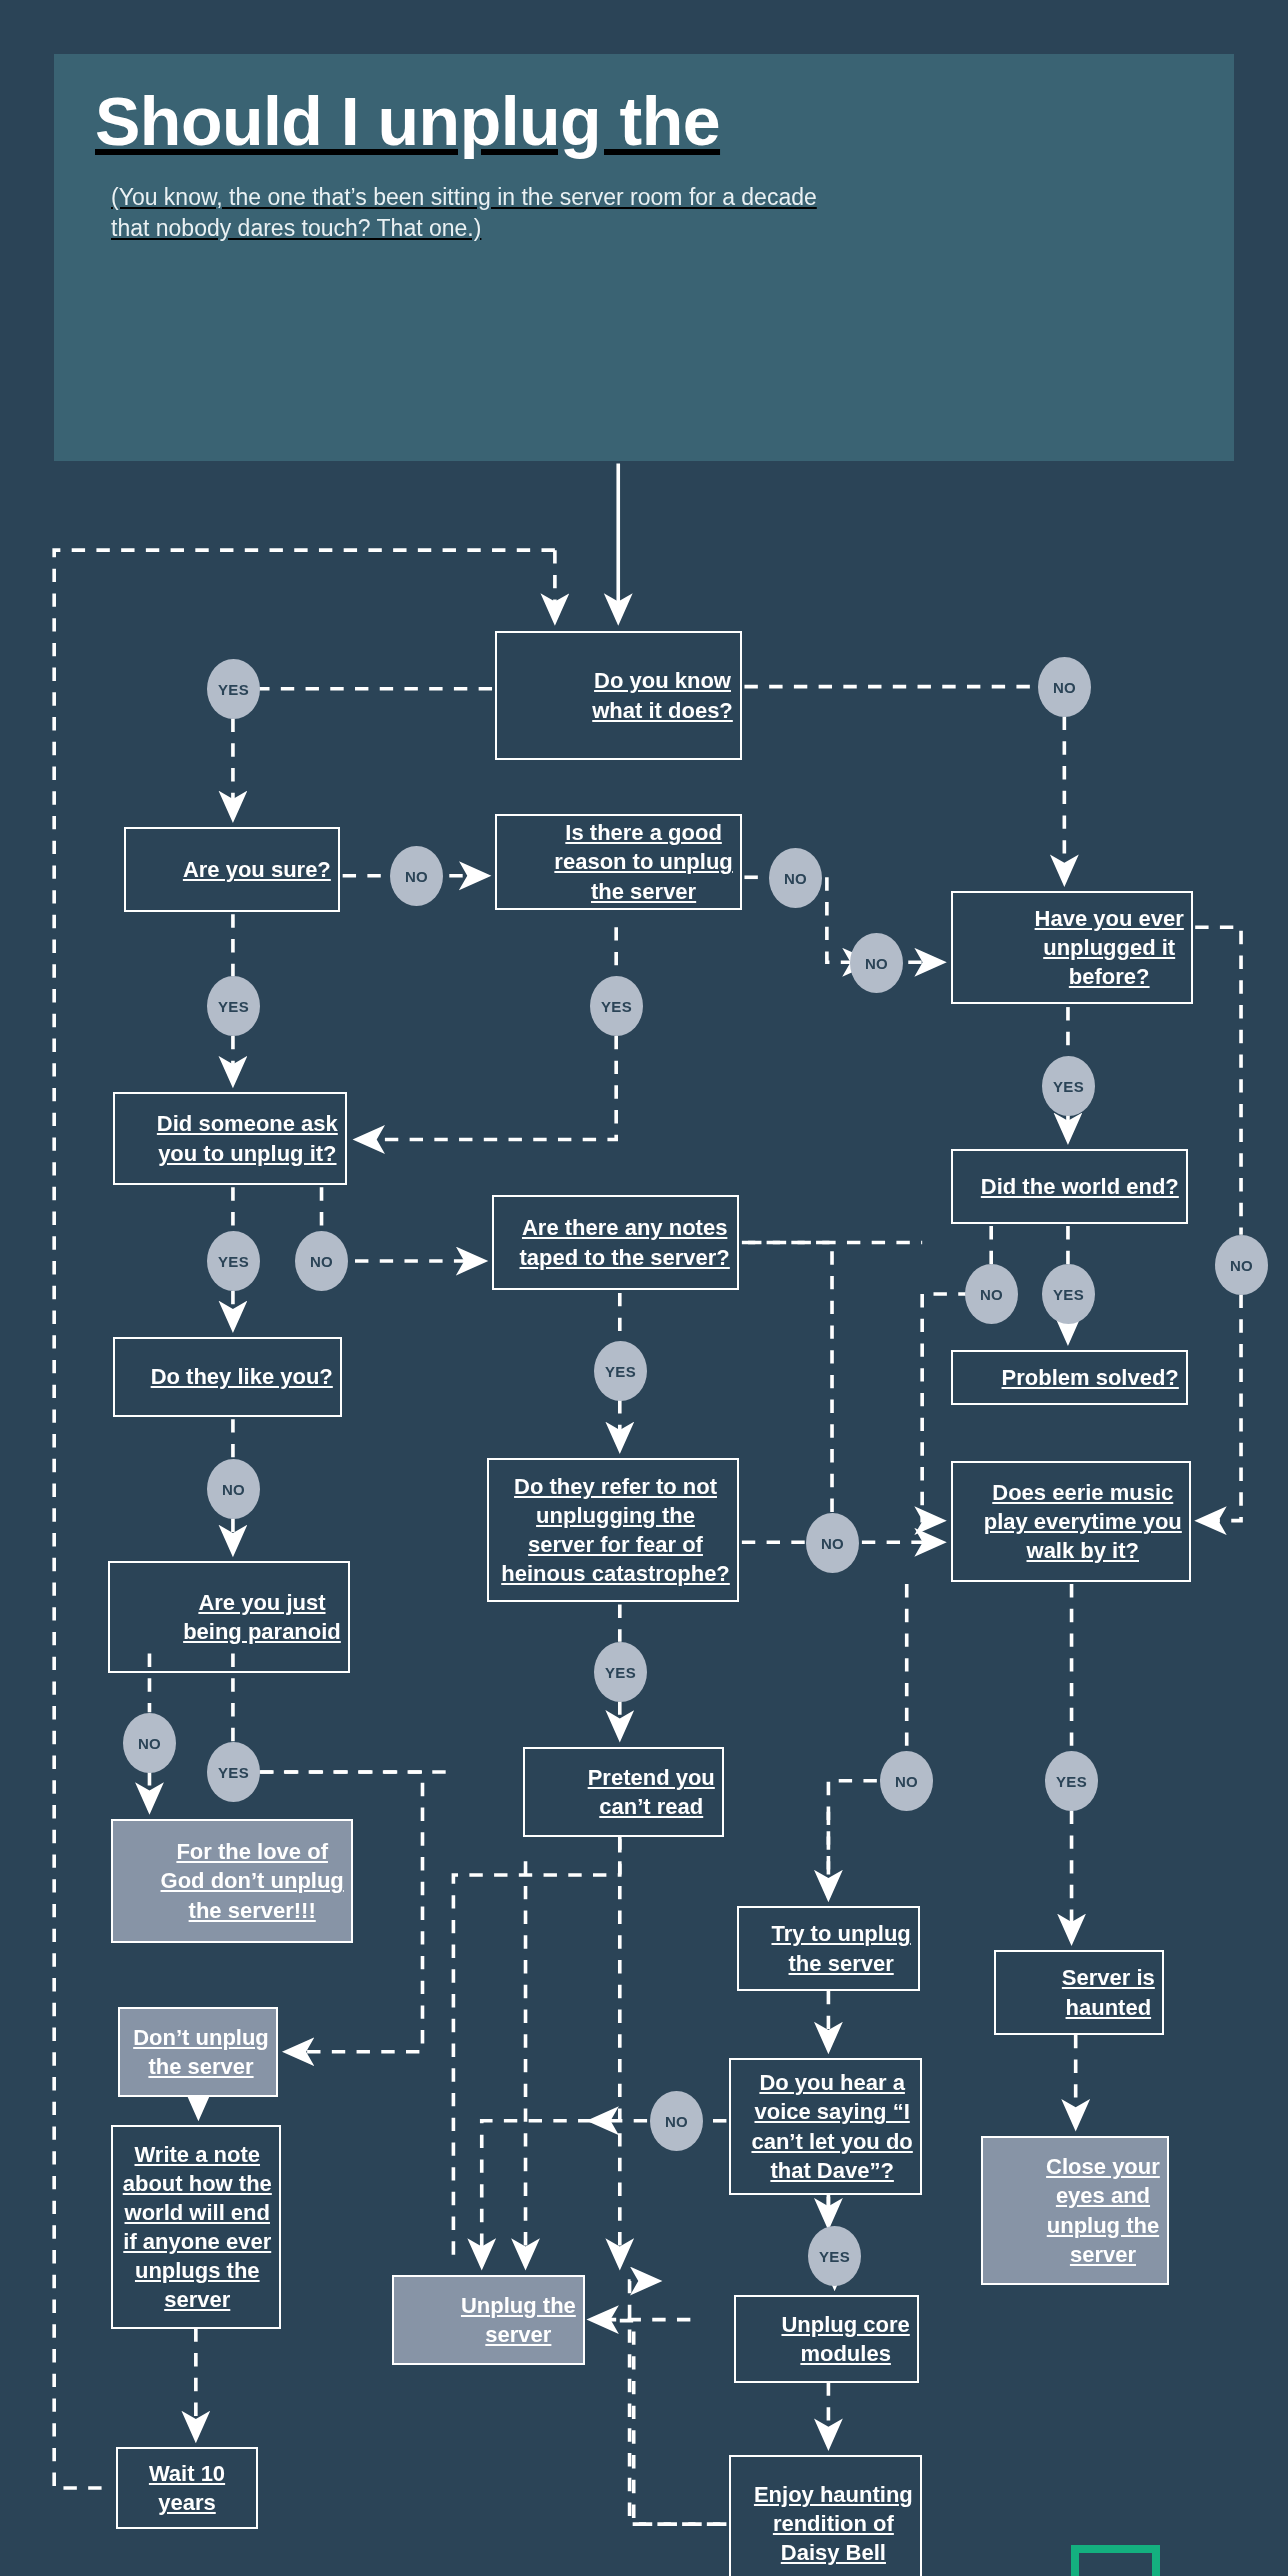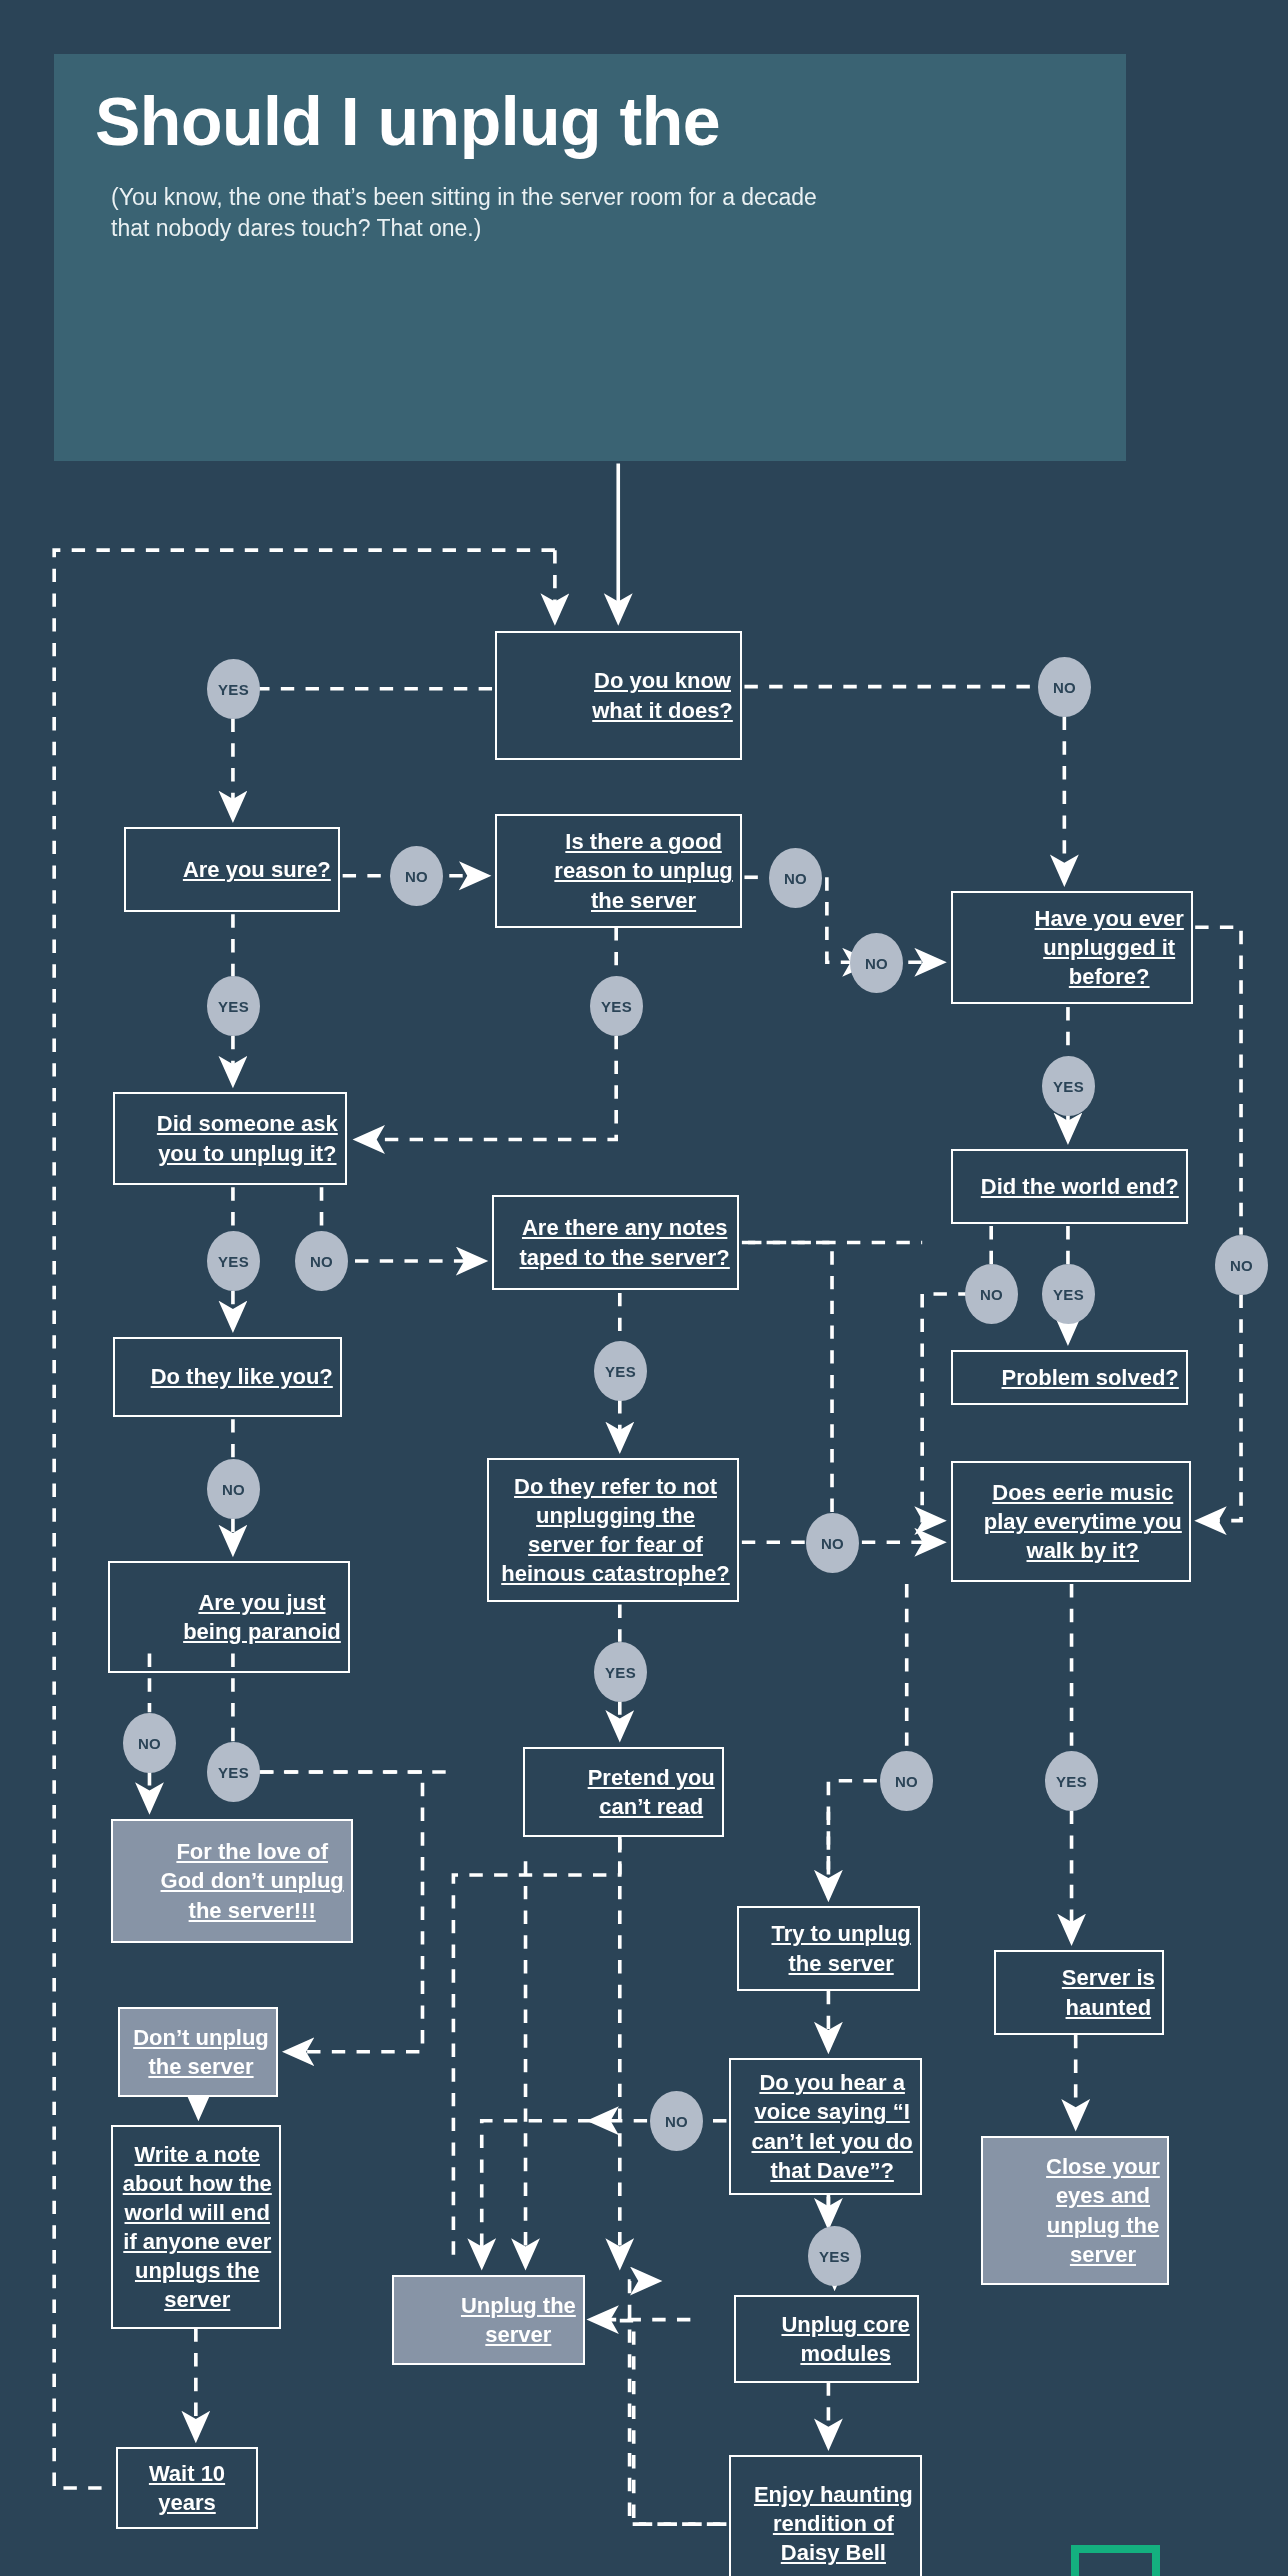--- a/index.html
+++ b/index.html
@@ -75,21 +75,21 @@
     box-sizing:border-box;
     border:8.8px solid #14b07f;
     background:transparent;
   }
 </style>
 </head>
 <body>
 
 <div id="stage">
 
-  <div class="header" style="left:54px;top:54px;width:1072px;height:407px;padding:31px 28px 0 41px;">
+  <div class="header" style="left:54px;top:54px;width:1180px;height:407px;padding:31px 28px 0 41px;text-decoration:underline;">
     <h1>
       <span>Should I unplug the</span><br>
     </h1>
     <p class="sub" style="margin-top:25px;">
       <span>(You know, the one that’s been sitting in the server room for a decade</span><br>
       <span>that nobody dares touch? That one.)</span>
     </p>
   </div>
 
   <svg id="wires" viewBox="0 0 2500 5156" width="1288" height="2656">
@@ -230,21 +230,21 @@
     </g>
   </svg>
 
   <div id="node-layer">
       <div class="node" style="left: 495px; top: 631px; width: 247px; height: 129px;">
         <span>Do you know<br>what it does?</span>
       </div>
       <div class="node" style="left: 124px; top: 827px; width: 216px; height: 85px;">
         <span>Are you sure?</span>
       </div>
-      <div class="node" style="left: 495px; top: 814px; width: 247px; height: 114px;">
+      <div class="node" style="left: 495px; top: 814px; width: 247px; height: 96px;">
         <span>Is there a good<br>reason to unplug<br>the server</span>
       </div>
       <div class="node" style="left: 951px; top: 891px; width: 242px; height: 113px;">
         <span>Have you ever<br>unplugged it<br>before?</span>
       </div>
       <div class="node" style="left: 113px; top: 1092px; width: 234px; height: 93px;">
         <span>Did someone ask<br>you to unplug it?</span>
       </div>
       <div class="node" style="left: 951px; top: 1149px; width: 237px; height: 75px;">
         <span>Did the world end?</span>

